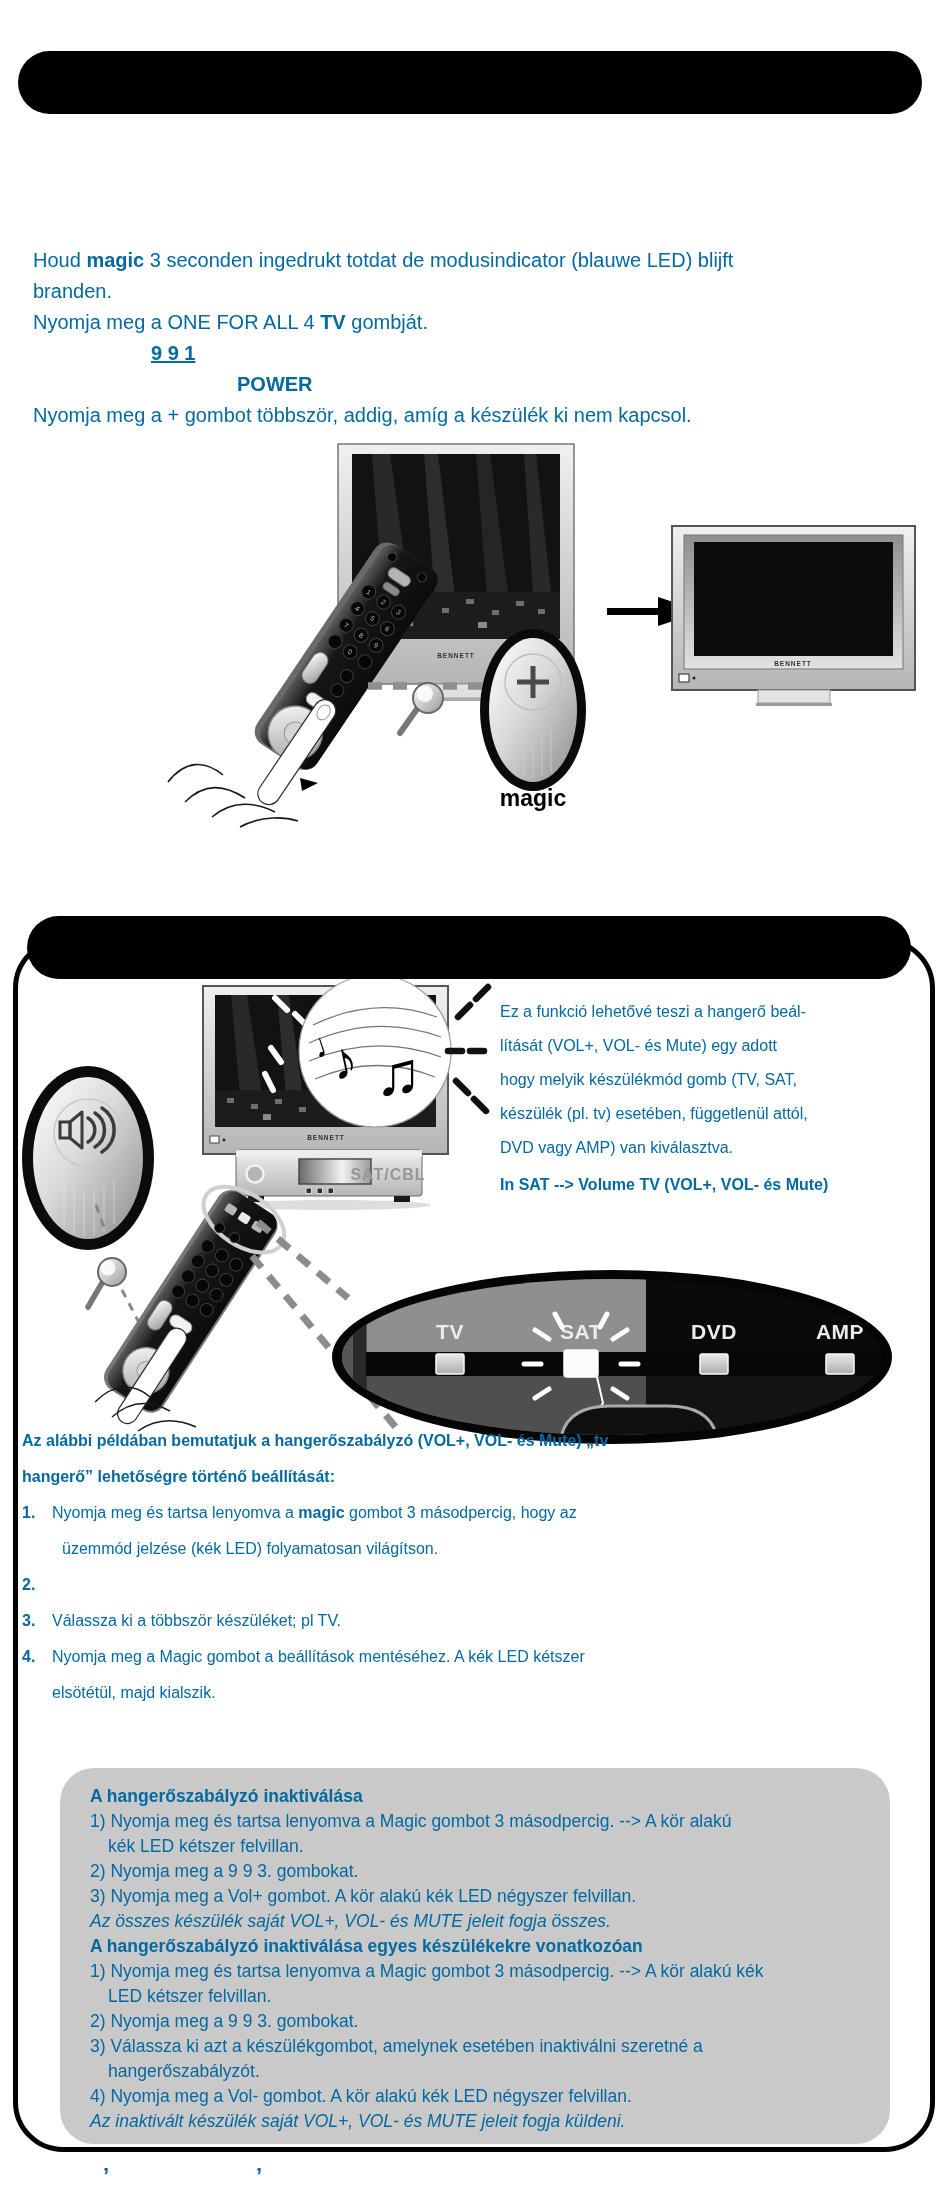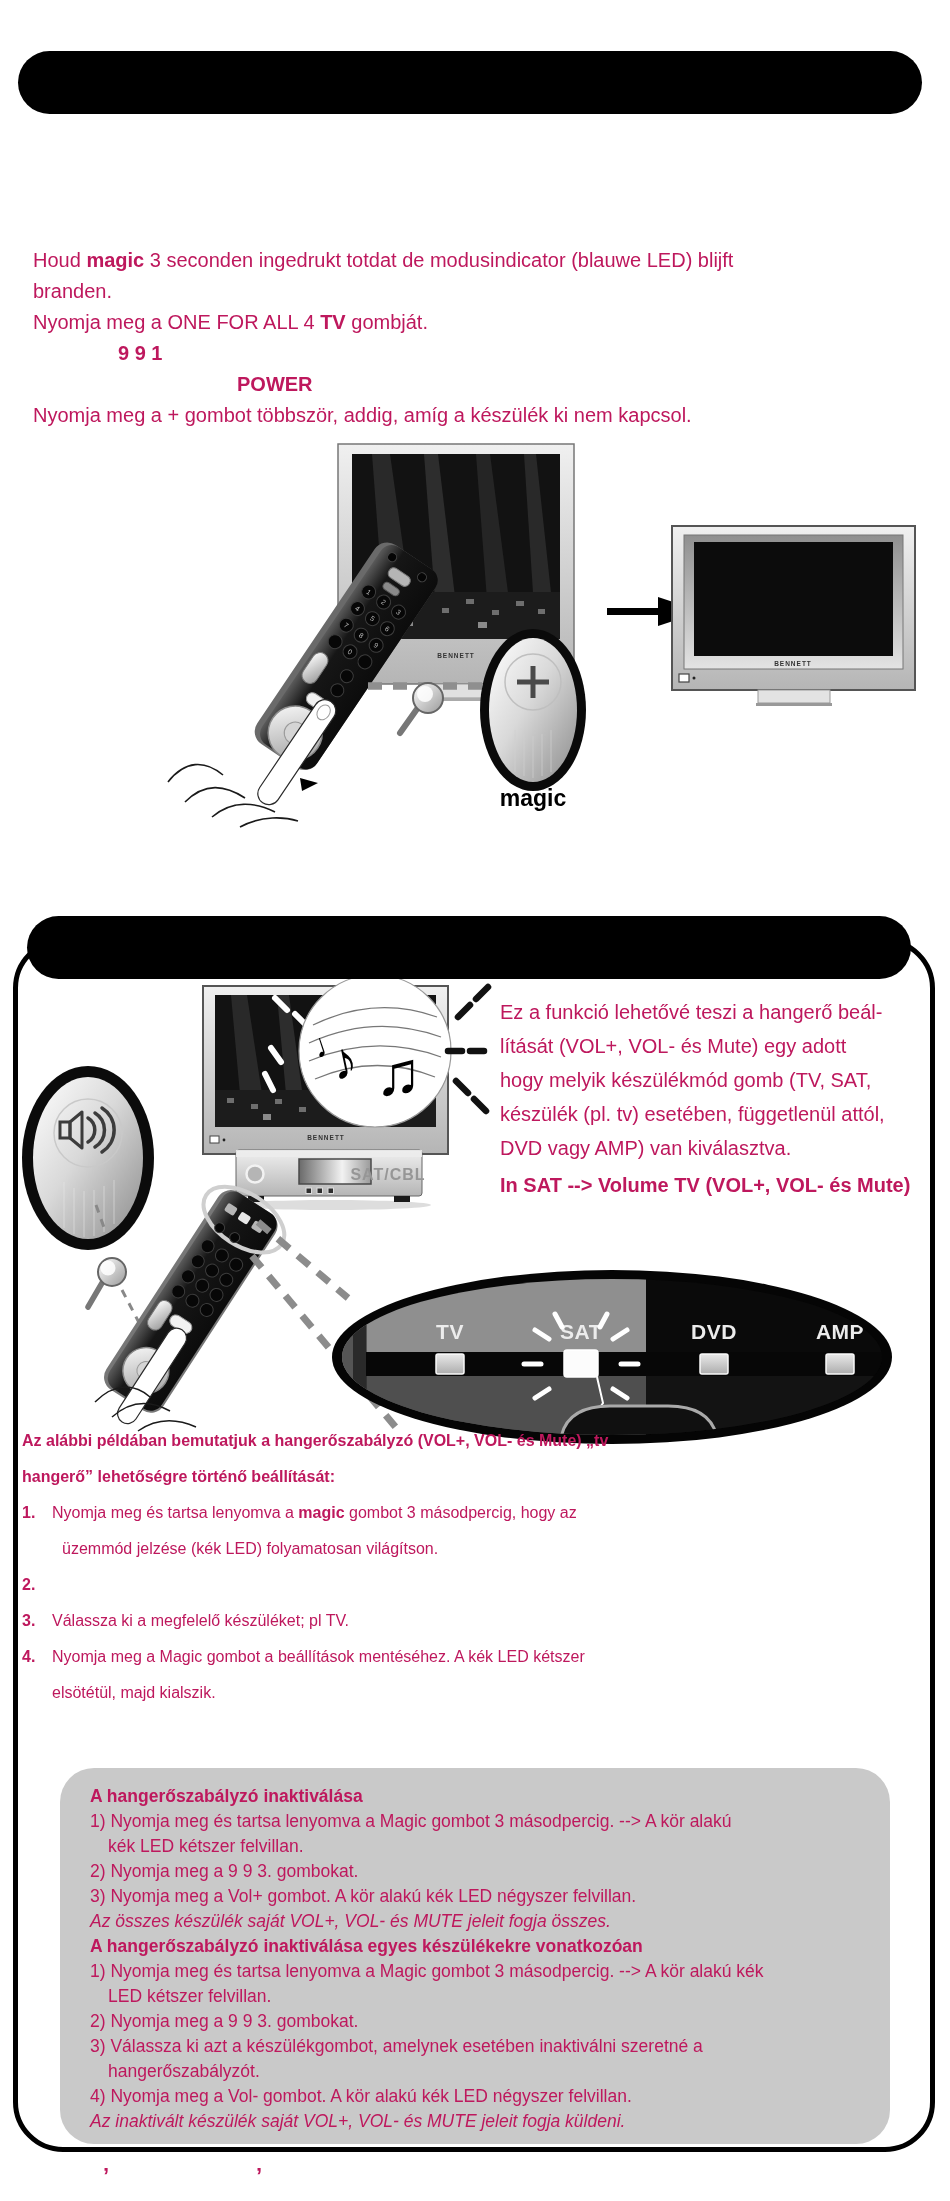--- a/index.html
+++ b/index.html
@@ -1,30 +1,30 @@
 <!DOCTYPE html>
 <html><head>
 <meta charset="utf-8">
 <style>
   html,body{margin:0;padding:0;background:#fff;}
   .page{position:relative;width:950px;height:2201px;background:#fff;overflow:hidden;
-        font-family:"Liberation Sans",sans-serif;color:#be185d;}
+        font-family:"Liberation Sans",sans-serif;color:#0369a1;}
   .b{font-weight:bold;}
   .bar{position:absolute;background:#000;border-radius:32px;}
   .bar1{left:18px;top:51px;width:904px;height:63px;}
   .bar2{left:27px;top:916px;width:884px;height:63px;z-index:6;}
   .box2{position:absolute;left:13px;top:938px;width:922px;height:1214px;border:5px solid #000;
         border-radius:50px;box-sizing:border-box;z-index:1;background:#fff;}
   .s1text{position:absolute;left:33px;top:245px;width:890px;font-size:20px;line-height:31px;z-index:4;}
   .tline{white-space:nowrap;}
-  .code1{margin-left:85px;}
+  .code1{margin-left:118px;text-decoration:underline;}
   .code2{margin-left:204px;}
   .fig1{position:absolute;left:0;top:430px;z-index:3;}
   .fig2{position:absolute;left:0;top:965px;z-index:3;}
-  .desc{position:absolute;left:500px;top:995px;width:445px;font-size:20px;line-height:34px;z-index:4;}
+  .desc{position:absolute;left:500px;top:995px;width:445px;font-size:16px;line-height:34px;z-index:4;}
   .insat{margin-top:3px;font-weight:bold;white-space:nowrap;}
   .example{position:absolute;left:22px;top:1423px;width:910px;font-size:16px;line-height:36px;z-index:4;}
   .exhead{font-weight:bold;white-space:nowrap;}
   .step{display:flex;white-space:nowrap;}
   .step .num{font-weight:bold;width:30px;flex:0 0 30px;}
   .cont1{margin-left:40px;white-space:nowrap;}
   .cont4{margin-left:30px;white-space:nowrap;}
   .graybox{position:absolute;left:60px;top:1768px;width:830px;height:376px;background:#c9c9c9;
            border-radius:34px;z-index:4;box-sizing:border-box;padding:16px 0 0 30px;
            font-size:17.5px;line-height:25px;}
@@ -395,21 +395,21 @@
       <span class="num">1.</span>
       <span class="stext"><span>Nyomja meg és tartsa lenyomva a </span><span class="b">magic</span><span> gombot 3 másodpercig, hogy az</span></span>
     </div>
     <div class="cont1">üzemmód jelzése (kék LED) folyamatosan világítson.</div>
     <div class="step">
       <span class="num">2.</span>
       <span class="stext"></span>
     </div>
     <div class="step">
       <span class="num">3.</span>
-      <span class="stext">Válassza ki a megfelelő készüléket; pl TV.</span>
+      <span class="stext">Válassza ki a többször készüléket; pl TV.</span>
     </div>
     <div class="step">
       <span class="num">4.</span>
       <span class="stext">Nyomja meg a Magic gombot a beállítások mentéséhez. A kék LED kétszer</span>
     </div>
     <div class="cont4">elsötétül, majd kialszik.</div>
   </div>
 
   <div class="graybox">
     <div class="gl b">A hangerőszabályzó inaktiválása</div>

